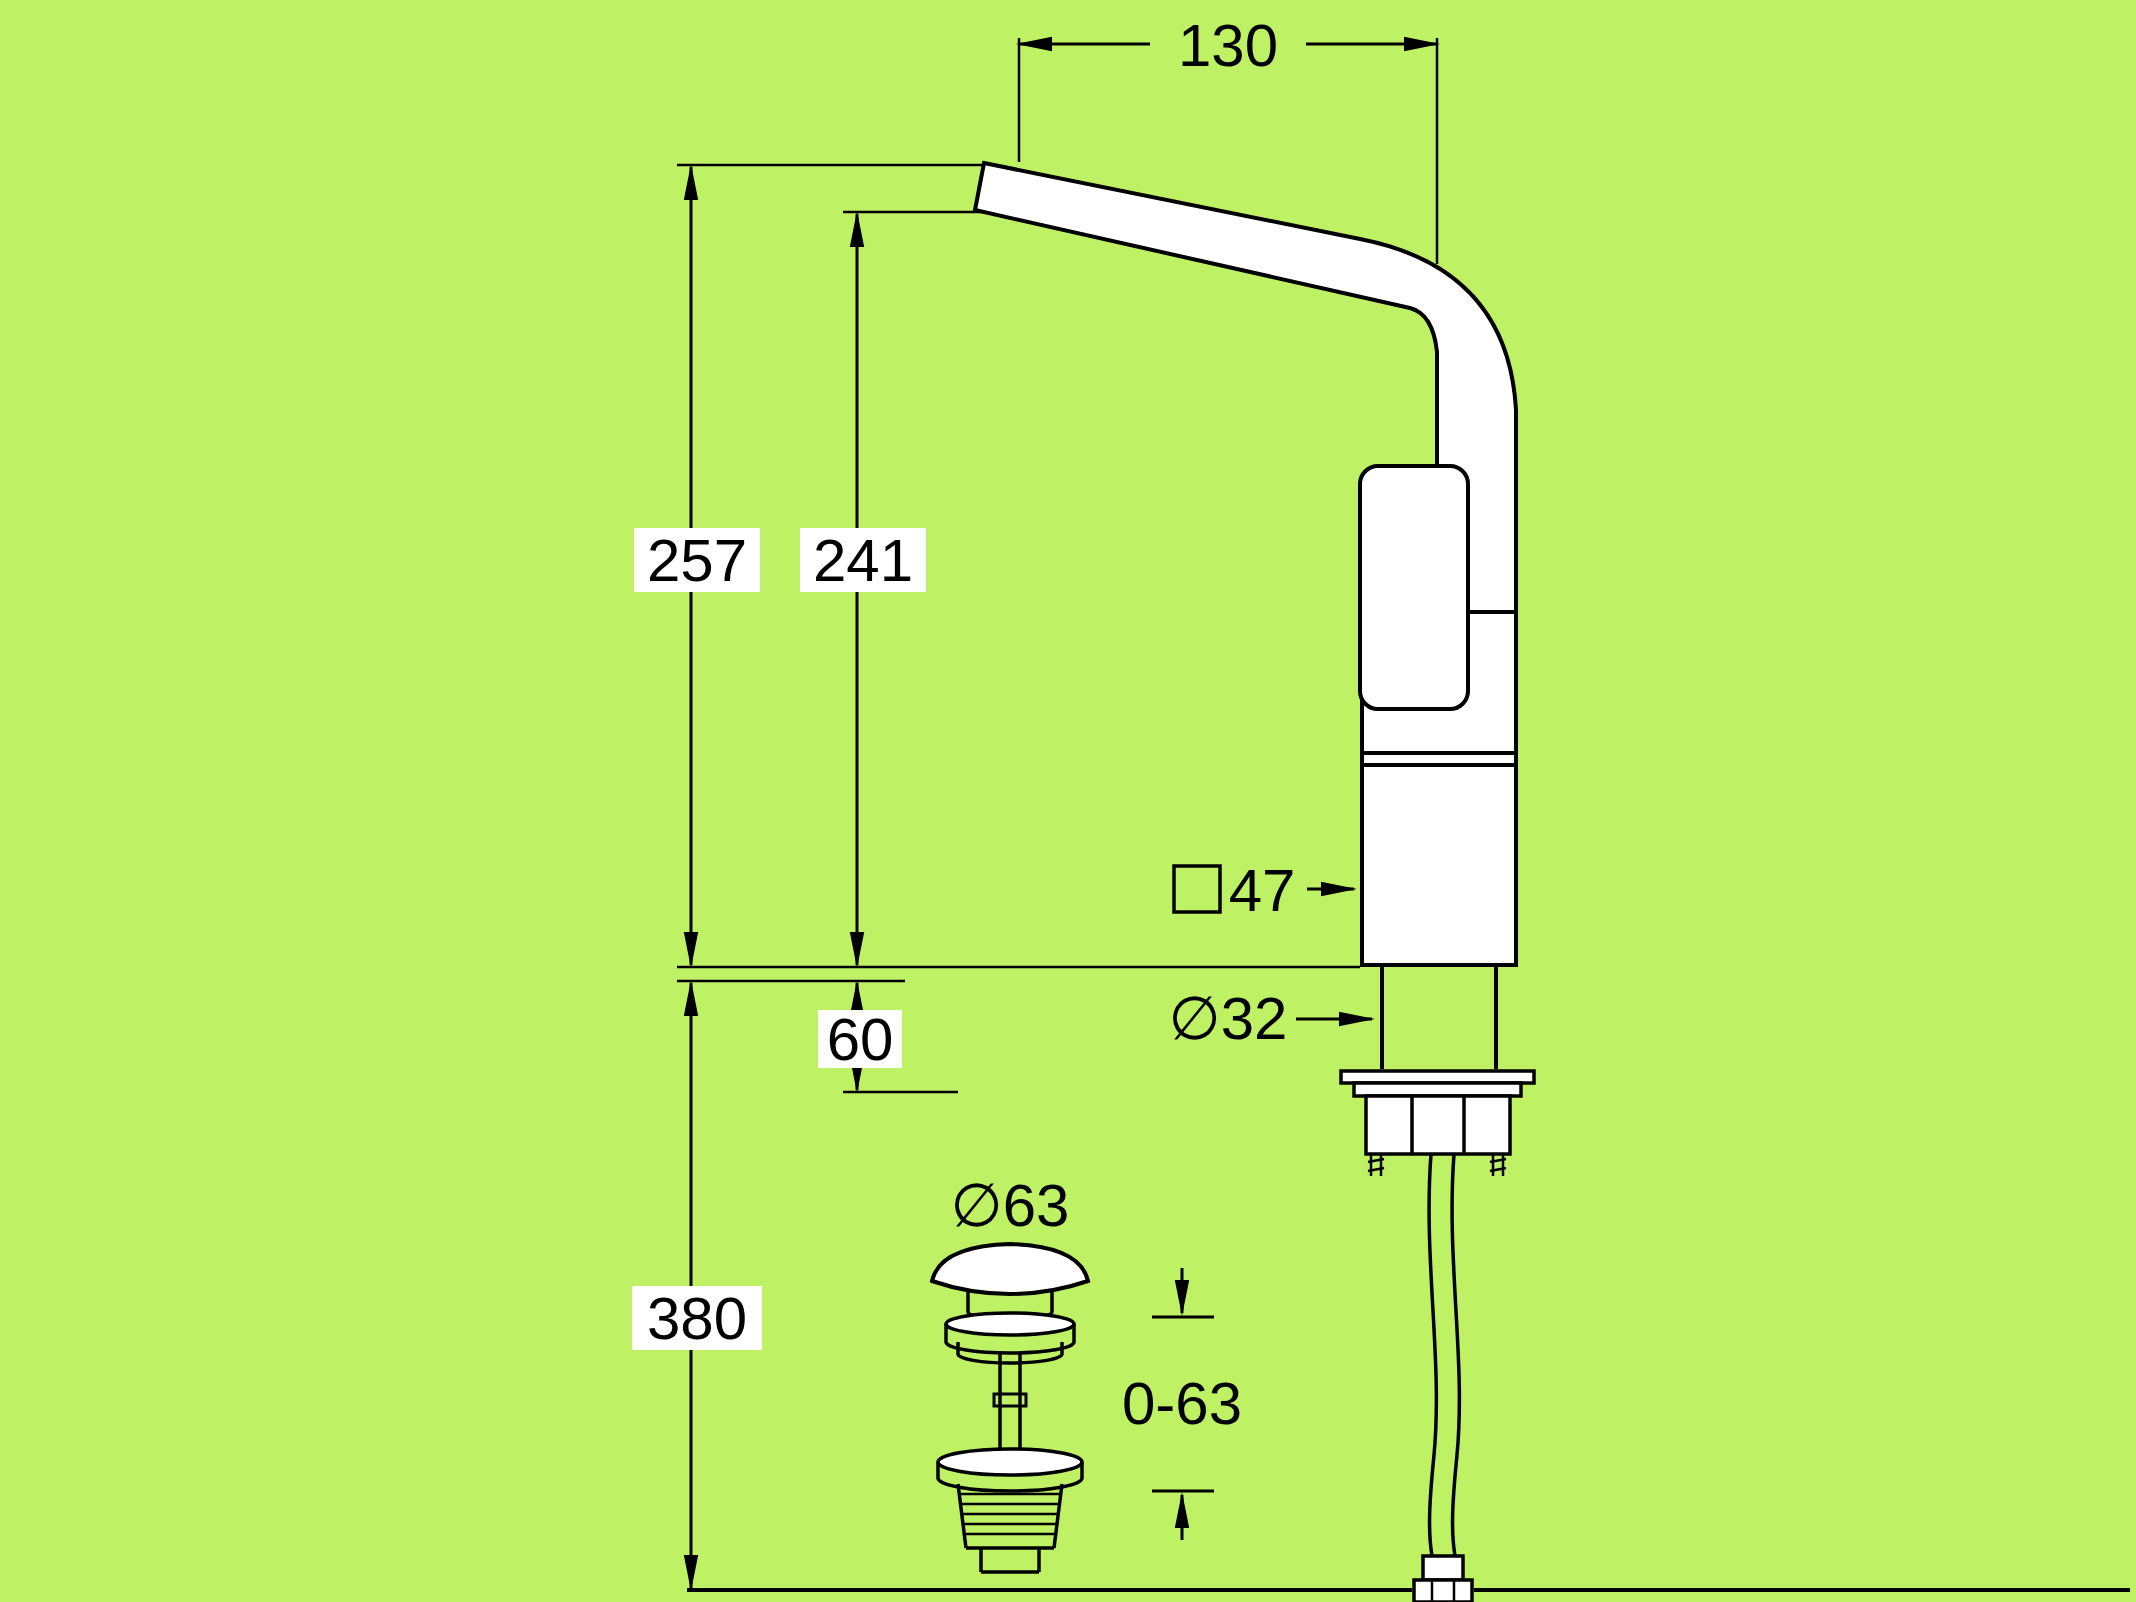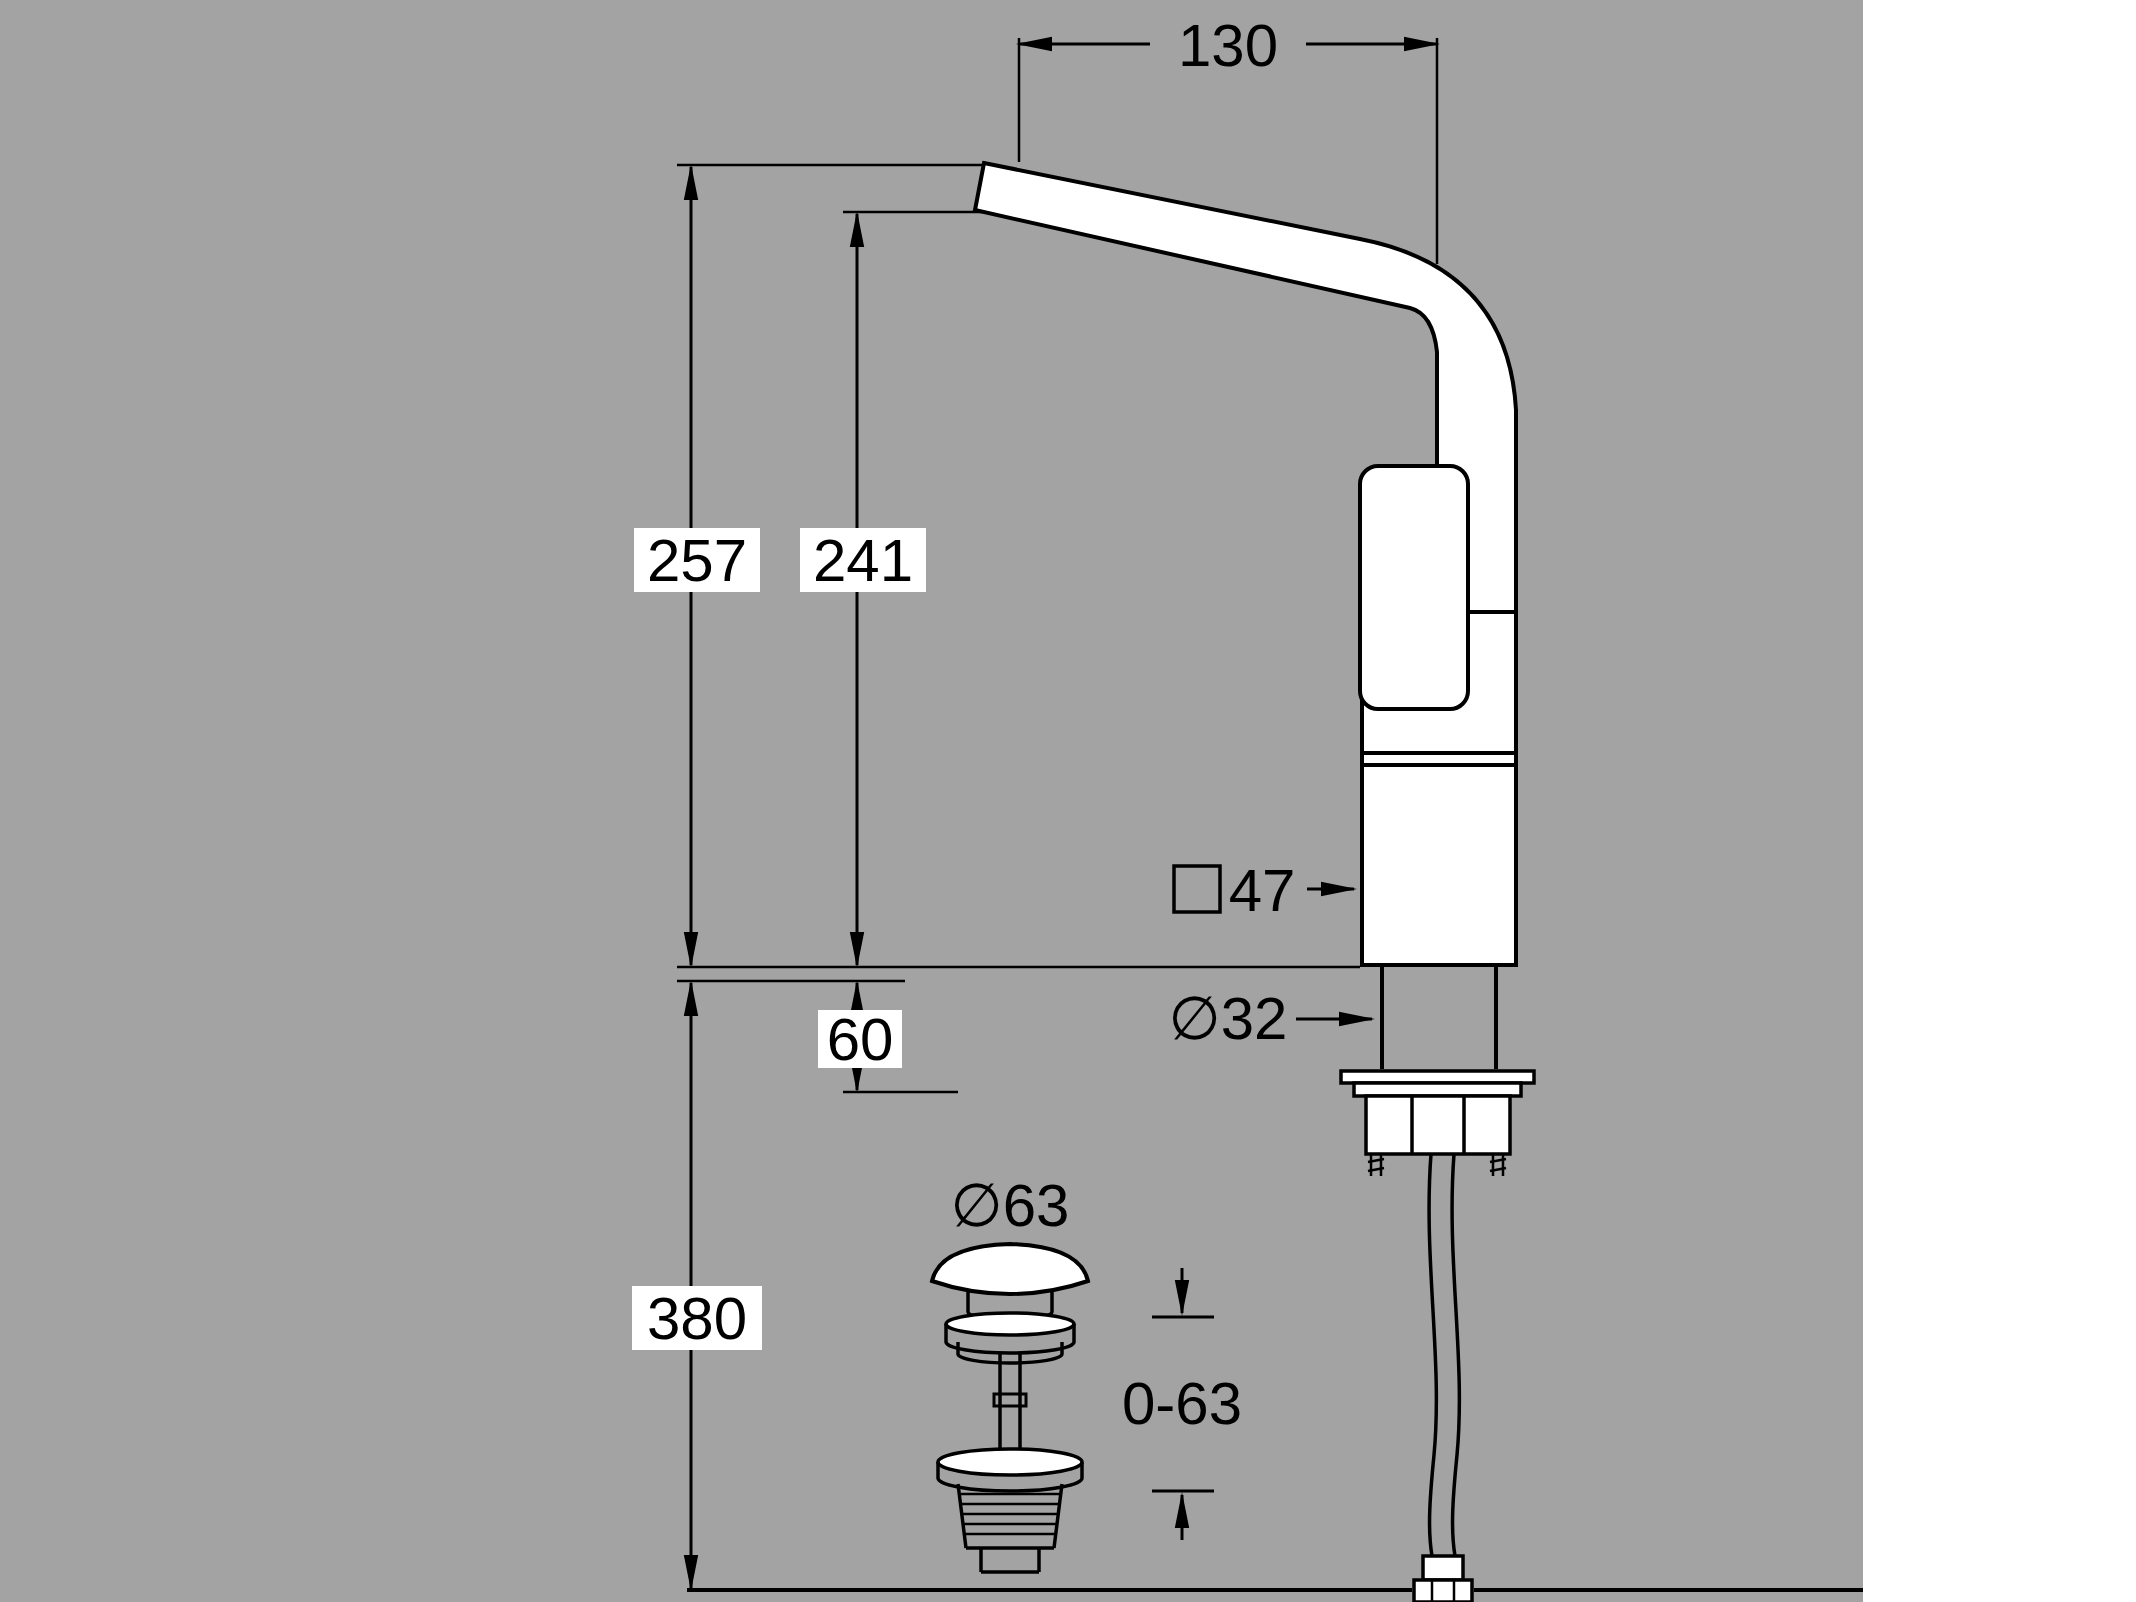--- a/index.html
+++ b/index.html
@@ -1,16 +1,16 @@
 <!DOCTYPE html>
 <html><head>
 <meta charset="utf-8">
 <style>
   html,body{margin:0;padding:0;background:#ffffff;}
-  .stage{width:1863px;height:1602px;position:relative;background:#a3a3a3;overflow:hidden;}
+  .stage{width:2136px;height:1602px;position:relative;background:#bef264;overflow:hidden;}
   svg{display:block;}
   text{font-family:"Liberation Sans","DejaVu Sans",sans-serif;font-size:60px;fill:#000000;}
   .mid{text-anchor:middle;}
   .obj {stroke:#000000;stroke-width:4;fill:none;stroke-linecap:butt;}
   .objf{stroke:#000000;stroke-width:4;fill:#ffffff;}
   .md  {stroke:#000000;stroke-width:3.5;fill:none;}
   .mdf {stroke:#000000;stroke-width:3.5;fill:#ffffff;}
   .dim {stroke:#000000;stroke-width:3;fill:none;}
   .ext {stroke:#000000;stroke-width:2.5;fill:none;}
   .thin{stroke:#000000;stroke-width:2.5;fill:none;}

